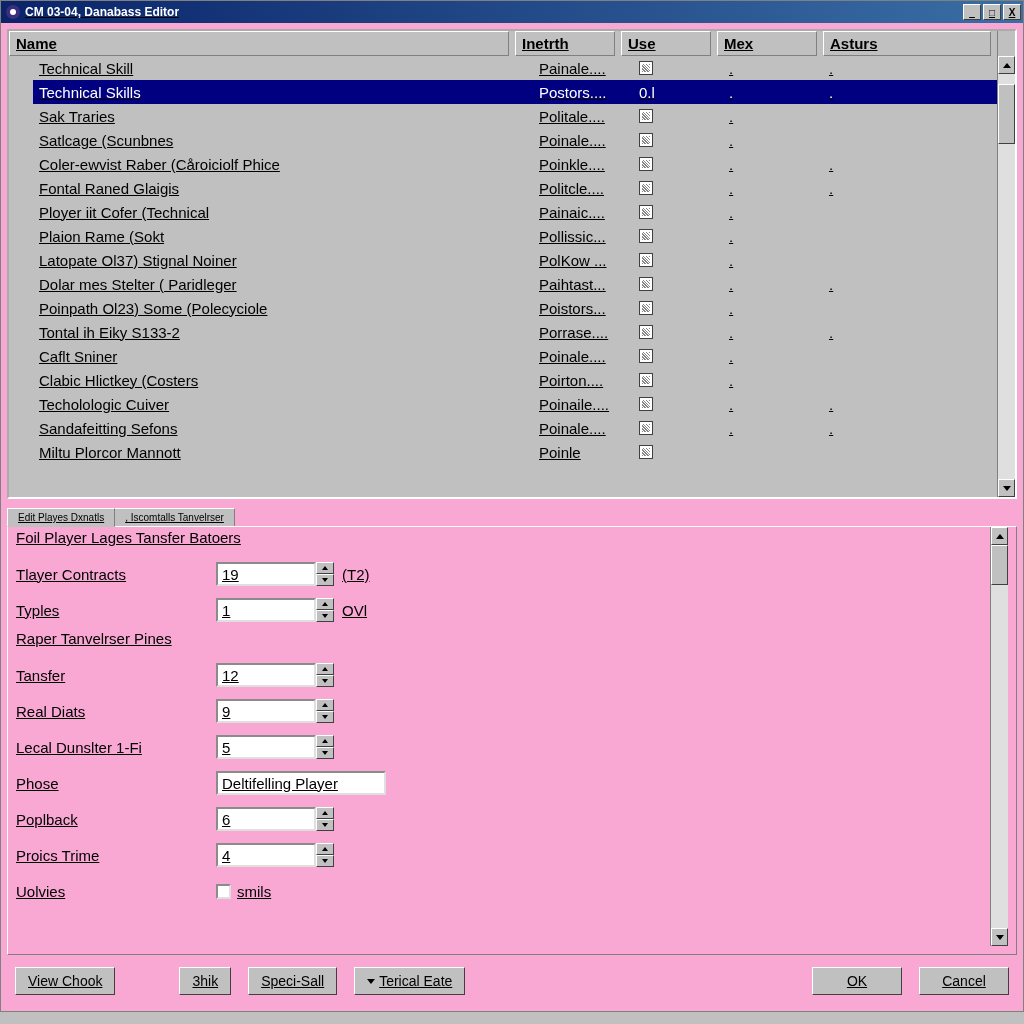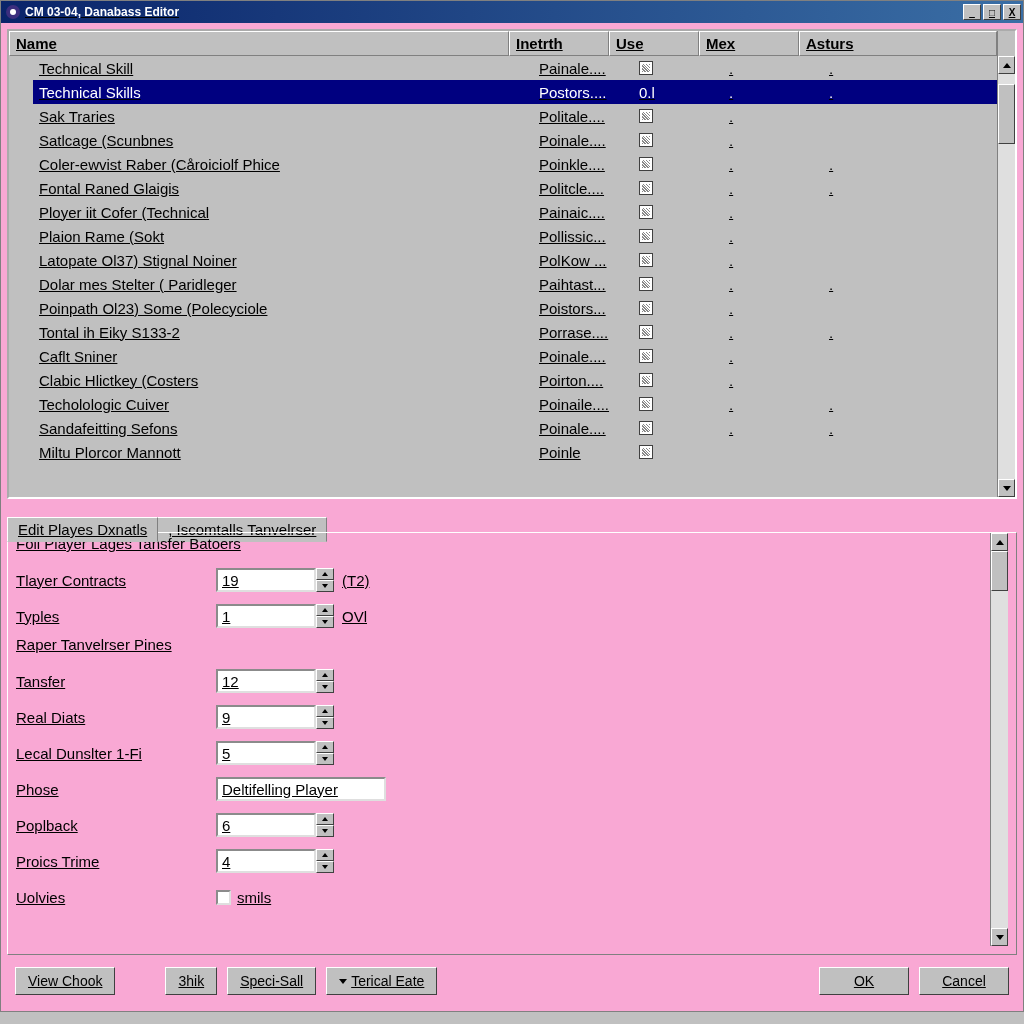--- a/index.html
+++ b/index.html
@@ -64,20 +64,21 @@
 .listview {
   background: #c0c0c0;
   border: 2px inset #fff;
   height: 470px;
   display: flex;
   flex-direction: column;
 }
 .lv-head {
   display: flex;
   background: #c0c0c0;
+  gap: 6px;
 }
 .lv-head .col {
   border: 1px solid;
   border-color: #fff #808080 #808080 #fff;
   padding: 3px 6px;
   font-weight: bold;
   font-size: 15px;
 }
 .col-name { width: 500px; }
 .col-inetrth { width: 100px; }
@@ -144,24 +145,24 @@
 }
 .arrow-up { border-bottom: 5px solid #000; }
 .arrow-down { border-top: 5px solid #000; }
 
 .tabs { display: flex; }
 .tab {
   padding: 3px 10px;
   border: 1px solid;
   border-color: #fff #808080 #c0c0c0 #fff;
   background: #c0c0c0;
-  font-size: 15px;
+  font-size: 10px;
   margin-right: -1px;
   position: relative;
-  top: 14px;
+  top: 5px;
 }
 .tab.active { border-bottom-color: #c0c0c0; z-index:1;}
 .tabpanel {
   border: 1px solid;
   border-color: #fff #808080 #808080 #fff;
   flex: 1;
   padding: 0 8px 8px 8px;
   display: flex;
   position: relative;
 }
@@ -214,21 +215,21 @@
   width: 18px;
   background: #dfdfdf;
   display:flex; flex-direction:column;
   margin-left: 4px;
   border-left:1px solid #808080;
 }
 .bottombar {
   display: flex;
   align-items: center;
   padding: 8px 8px 10px 8px;
-  gap: 10px;
+  gap: 17px;
   justify-content: center;
 }
 .btn {
   min-width: 72px;
   height: 28px;
   background: #c0c0c0;
   border: 1px solid;
   border-color: #fff #404040 #404040 #fff;
   padding: 0 12px;
   font-size: 14px;

